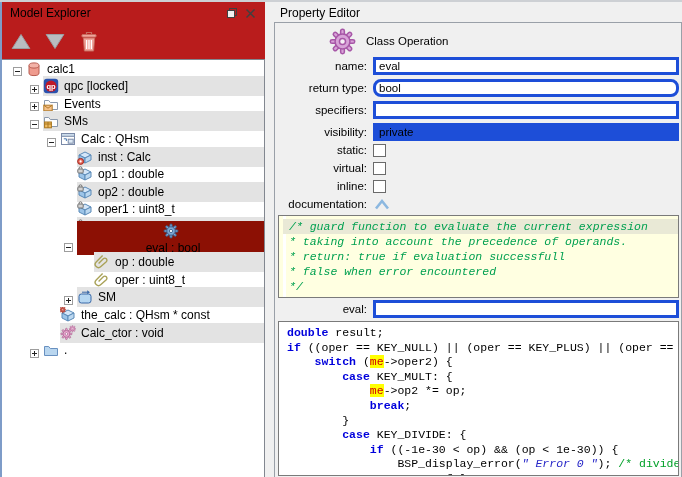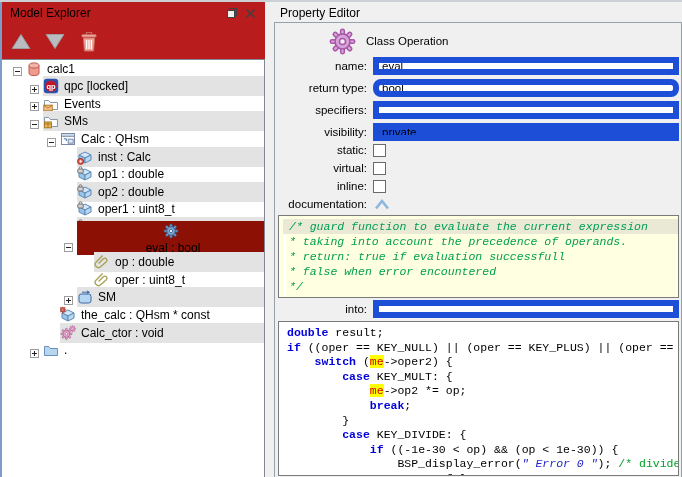--- a/index.html
+++ b/index.html
@@ -30,21 +30,21 @@
   
   .splitter { width:7px; flex:none; background:#f0f0f0; }
 
   
   .right-panel { flex:1; position:relative; background:#f0f0f0; }
   .right-panel .panel-titlebar { padding-left:8px; }
   .groupbox { position:absolute; left:2px; right:0; top:20px; bottom:-2px; border:1px solid #9aa0a8; background:#f0f0f0; }
   .pe-gear { position:absolute; left:54px; top:5px; }
   .pe-header-label { position:absolute; left:91px; top:12px; font-size:11.5px; }
   .flabel { position:absolute; left:2px; width:90px; text-align:right; font-size:11.5px; line-height:18px; white-space:nowrap; }
-  .finput { position:absolute; left:98px; right:2px; height:18px; border:6px solid #1d4ed8; background:#fff; font-family:"Liberation Sans","DejaVu Sans",sans-serif; font-size:11.5px; padding:0 3px; color:#000; }
+  .finput { position:absolute; left:98px; right:2px; height:18px; border:3px solid #1d4ed8; background:#fff; font-family:"Liberation Sans","DejaVu Sans",sans-serif; font-size:11.5px; padding:0 3px; color:#000; }
   .finput.readonly { background:#1d4ed8; }
   .checkbox { position:absolute; left:98px; width:13px; height:13px; background:#fff; border:1px solid #6a6a6a; }
   .chev-btn { position:absolute; left:98px; width:18px; height:15px; border:none; background:transparent; padding:0; display:flex; align-items:center; justify-content:center; }
   .doc-area { position:absolute; left:3px; right:2px; top:192px; height:83px; border:1px solid #7a7a7a; background:var(--docbg,#ffffe1); border-left:1px solid #7a7a7a; padding-left:4px; overflow:hidden;
               font-family:"Liberation Mono","DejaVu Sans Mono",monospace; font-size:11.5px; font-style:italic; color:var(--doctext,#00a050); }
   .doc-inner { background:linear-gradient(to right,#fff 0,#fff 3px,transparent 3px); height:100%; padding-top:3px; }
   .doc-line { line-height:15px; padding-left:6px; white-space:pre; }
   .doc-line.cur { background:#e9e9d6; }
   .code-area { position:absolute; left:3px; right:2px; top:298px; bottom:2px; border:1px solid #7a7a7a; background:#fff; overflow:hidden;
                font-family:"Liberation Mono","DejaVu Sans Mono",monospace; font-size:11.5px; padding:4px 0 0 8px; }
@@ -510,21 +510,21 @@
       <div class="doc-area">
         <div class="doc-inner" id="doc">
             <div class="doc-line cur">/* guard function to evaluate the current expression</div>
             <div class="doc-line">* taking into account the precedence of operands.</div>
             <div class="doc-line">* return: true if evaluation successfull</div>
             <div class="doc-line">* false when error encountered</div>
             <div class="doc-line">*/</div>
           </div>
       </div>
 
-      <label class="flabel" style="top:277px">into:</label>
+      <label class="flabel" style="top:277px">eval:</label>
       <input class="finput" style="top: 277px;" value="">
 
       <div class="code-area" id="code">
           <div class="code-line"><span class="tok-kw">double</span><span> result;</span></div>
           <div class="code-line"><span class="tok-kw">if</span><span> ((oper == KEY_NULL) || (oper == KEY_PLUS) || (oper ==</span></div>
           <div class="code-line"><span>    </span><span class="tok-kw">switch</span><span> (</span><span class="tok-me">me</span><span>-&gt;oper2) {</span></div>
           <div class="code-line"><span>        </span><span class="tok-kw">case</span><span> KEY_MULT: {</span></div>
           <div class="code-line"><span>            </span><span class="tok-me">me</span><span>-&gt;op2 *= op;</span></div>
           <div class="code-line"><span>            </span><span class="tok-kw">break</span><span>;</span></div>
           <div class="code-line"><span>        }</span></div>

